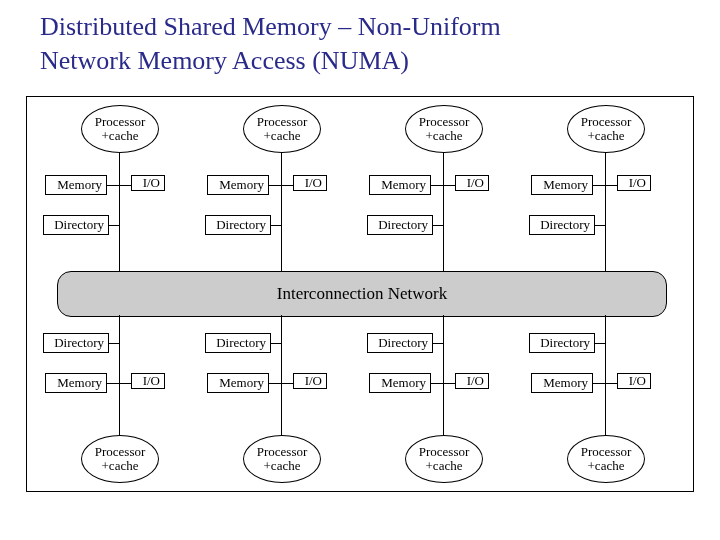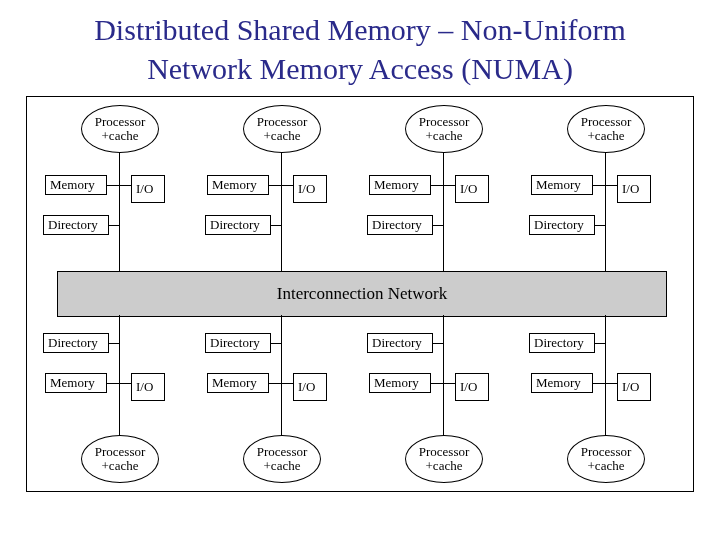--- a/index.html
+++ b/index.html
@@ -5,23 +5,23 @@
   body {
     margin: 0;
     padding: 0;
     width: 720px;
     height: 540px;
     font-family: "Times New Roman", serif;
     background: #fff;
     position: relative;
   }
   .title {
-    text-align: center;
+    text-align: left;
     color: #2a2a8a;
-    font-size: 30px;
+    font-size: 26px;
     line-height: 1.3;
     padding: 10px 40px 0 40px;
   }
   .diagram-frame {
     position: absolute;
     left: 26px;
     top: 96px;
     width: 668px;
     height: 396px;
     border: 1px solid #000;
@@ -43,27 +43,27 @@
     font-family: "Times New Roman", serif;
   }
   .box {
     position: absolute;
     border: 1px solid #000;
     background: #fff;
     font-size: 13px;
     font-family: "Times New Roman", serif;
     display: flex;
     align-items: center;
-    justify-content: flex-start;
+    justify-content: flex-end;
     padding: 0 4px;
     box-sizing: border-box;
   }
   .mem { width: 62px; height: 20px; }
   .dir { width: 66px; height: 20px; }
-  .io  { width: 34px; height: 28px; }
+  .io  { width: 34px; height: 16px; }
   .interconnect {
     position: absolute;
     left: 30px;
     width: 608px;
     height: 44px;
     border: 1px solid #000;
     background: #cccccc;
     font-size: 17px;
     display: flex;
     align-items: center;
@@ -153,21 +153,21 @@
     </div>
   <div class="box dir" style="left:502px; top:118px;">
       <span>Directory</span>
     </div>
 
   <div class="vline" style="left:82px; top:128px; width:10px; height:1px;"></div>
   <div class="vline" style="left:244px; top:128px; width:10px; height:1px;"></div>
   <div class="vline" style="left:406px; top:128px; width:10px; height:1px;"></div>
   <div class="vline" style="left:568px; top:128px; width:10px; height:1px;"></div>
 
-  <div class="interconnect" style="top:174px;">
+  <div class="interconnect" style="top:174px;border-radius:14px;">
     <span>Interconnection Network</span>
   </div>
 
   <div class="vline" style="left:92px; top:218px; height:122px;"></div>
   <div class="vline" style="left:254px; top:218px; height:122px;"></div>
   <div class="vline" style="left:416px; top:218px; height:122px;"></div>
   <div class="vline" style="left:578px; top:218px; height:122px;"></div>
 
   <div class="box dir" style="left:16px; top:236px;">
       <span>Directory</span>

